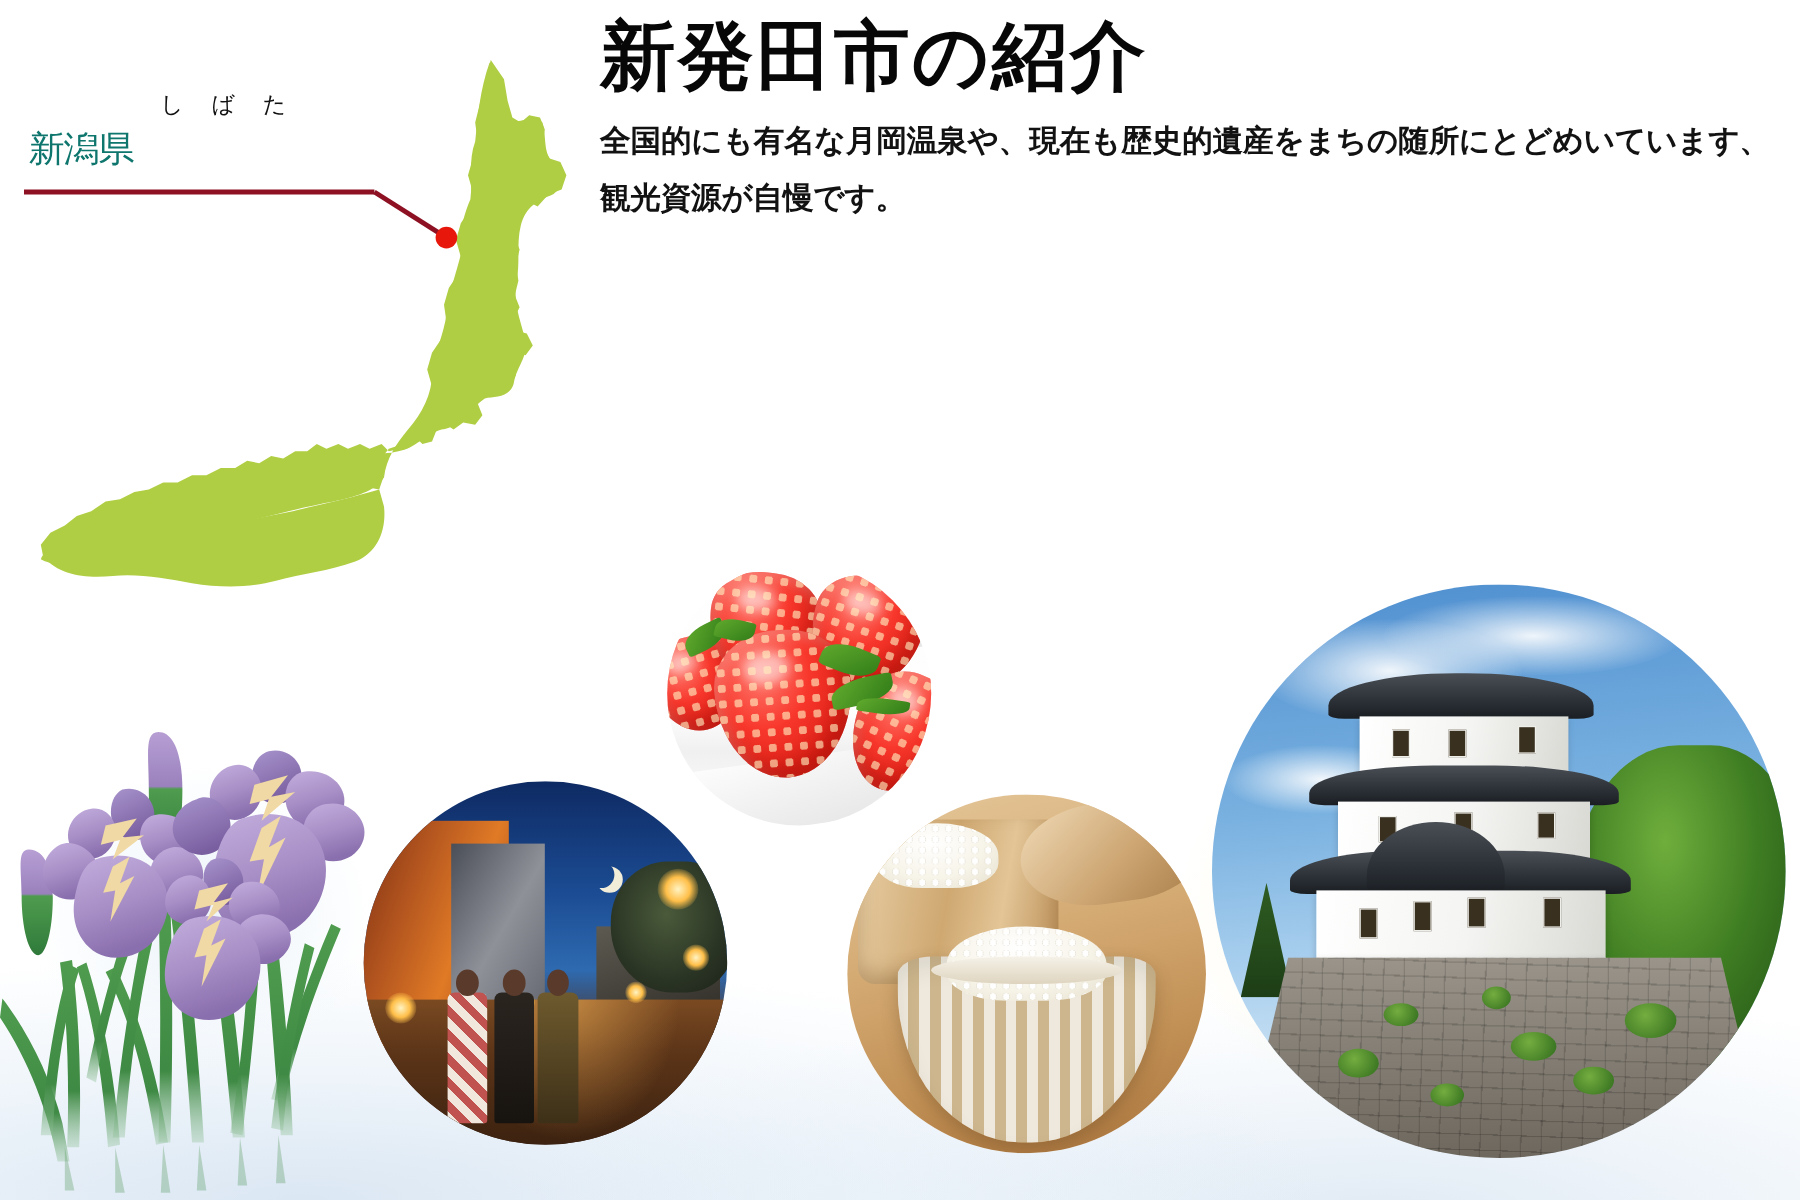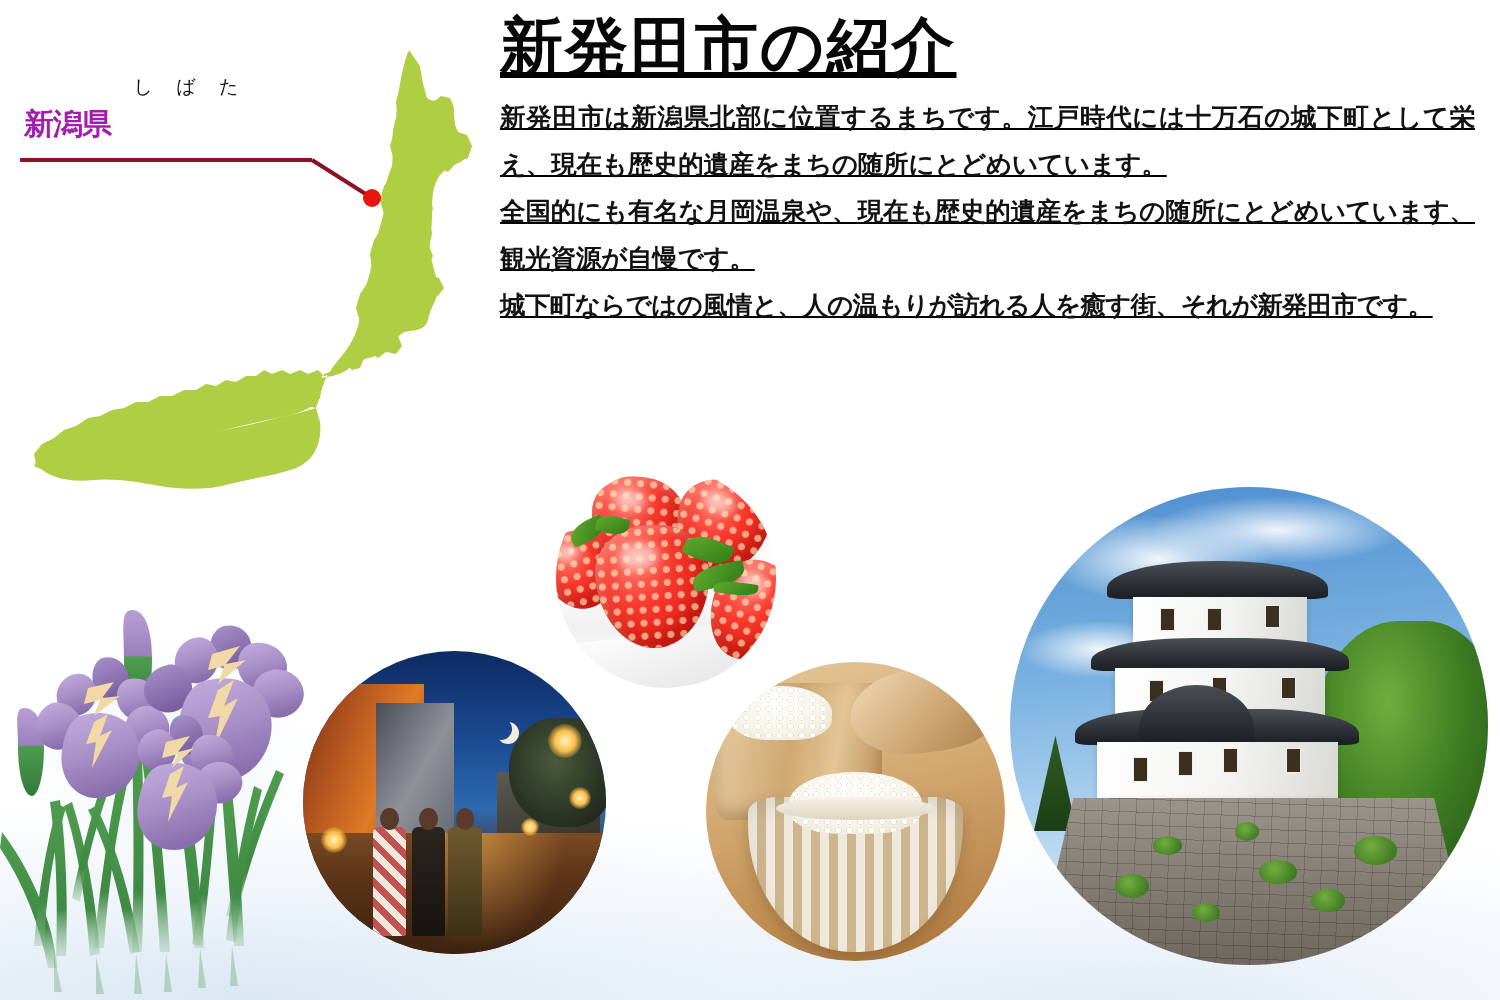--- a/index.html
+++ b/index.html
@@ -42,34 +42,34 @@
     position:absolute;left:108px;top:12px;width:128px;
     display:flex;justify-content:space-around;
     font-size:19px;color:#111;letter-spacing:0;
     font-family:"Liberation Serif","DejaVu Serif",serif;
   }
   .label-line{
     position:absolute;left:10px;top:42px;
     display:flex;align-items:baseline;white-space:nowrap;
   }
   .pref-name{
-    font-size:30px;font-weight:700;color:#a21caf;letter-spacing:-1px;
+    font-size:30px;font-weight:400;color:#0f766e;letter-spacing:-1px;
     font-family:"Liberation Serif","DejaVu Serif",serif;
   }
   .city-name{
     font-size:52px;font-weight:700;color:#080808;letter-spacing:-1px;
     font-family:"Liberation Serif","DejaVu Serif",serif;line-height:1;
   }
 
   
   .map-wrap{position:absolute;left:20px;top:40px;width:470px;height:470px;}
   .map-svg{display:block;width:470px;height:470px;}
 
   
-  .article{position:absolute;left:500px;top:14px;width:975px;text-decoration:underline;}
+  .article{position:absolute;left:500px;top:14px;width:975px;}
   .article h1{
     margin:0 0 14px 0;
     font-size:63px;line-height:1.05;font-weight:700;color:#070707;
     letter-spacing:2px;
     font-family:"Liberation Serif","DejaVu Serif",serif;
   }
   .article p{
     margin:0;
     font-size:25.5px;line-height:47px;color:#121212;font-weight:700;
     letter-spacing:-0.2px;
@@ -302,23 +302,21 @@
       <span>ば</span>
       <span>た</span>
     </div>
     <div class="label-line">
       <span class="pref-name">新潟県</span>
     </div>
   </div>
 
   <div class="article">
     <h1>新発田市の紹介</h1>
-    <p>新発田市は新潟県北部に位置するまちです。江戸時代には十万石の城下町として栄え、現在も歴史的遺産をまちの随所にとどめいています。</p>
     <p>全国的にも有名な月岡温泉や、現在も歴史的遺産をまちの随所にとどめいています、観光資源が自慢です。</p>
-    <p class="last">城下町ならではの風情と、人の温もりが訪れる人を癒す街、それが新発田市です。</p>
   </div>
 
   <div class="photo" id="photo-strawberry">
     <div class="scene">
       <div class="straw-bg"></div>
       <div class="plate" style="left:-10%;top:26%;width:125%;height:13%;transform:rotate(-9deg);"></div>
       <div class="plate" style="left:-14%;top:74%;width:130%;height:26%;transform:rotate(-8deg);"></div>
 
       <div class="berry" style="left:-6%;top:28%;width:34%;height:36%;transform:rotate(-14deg);">
         <div class="shine"></div>

